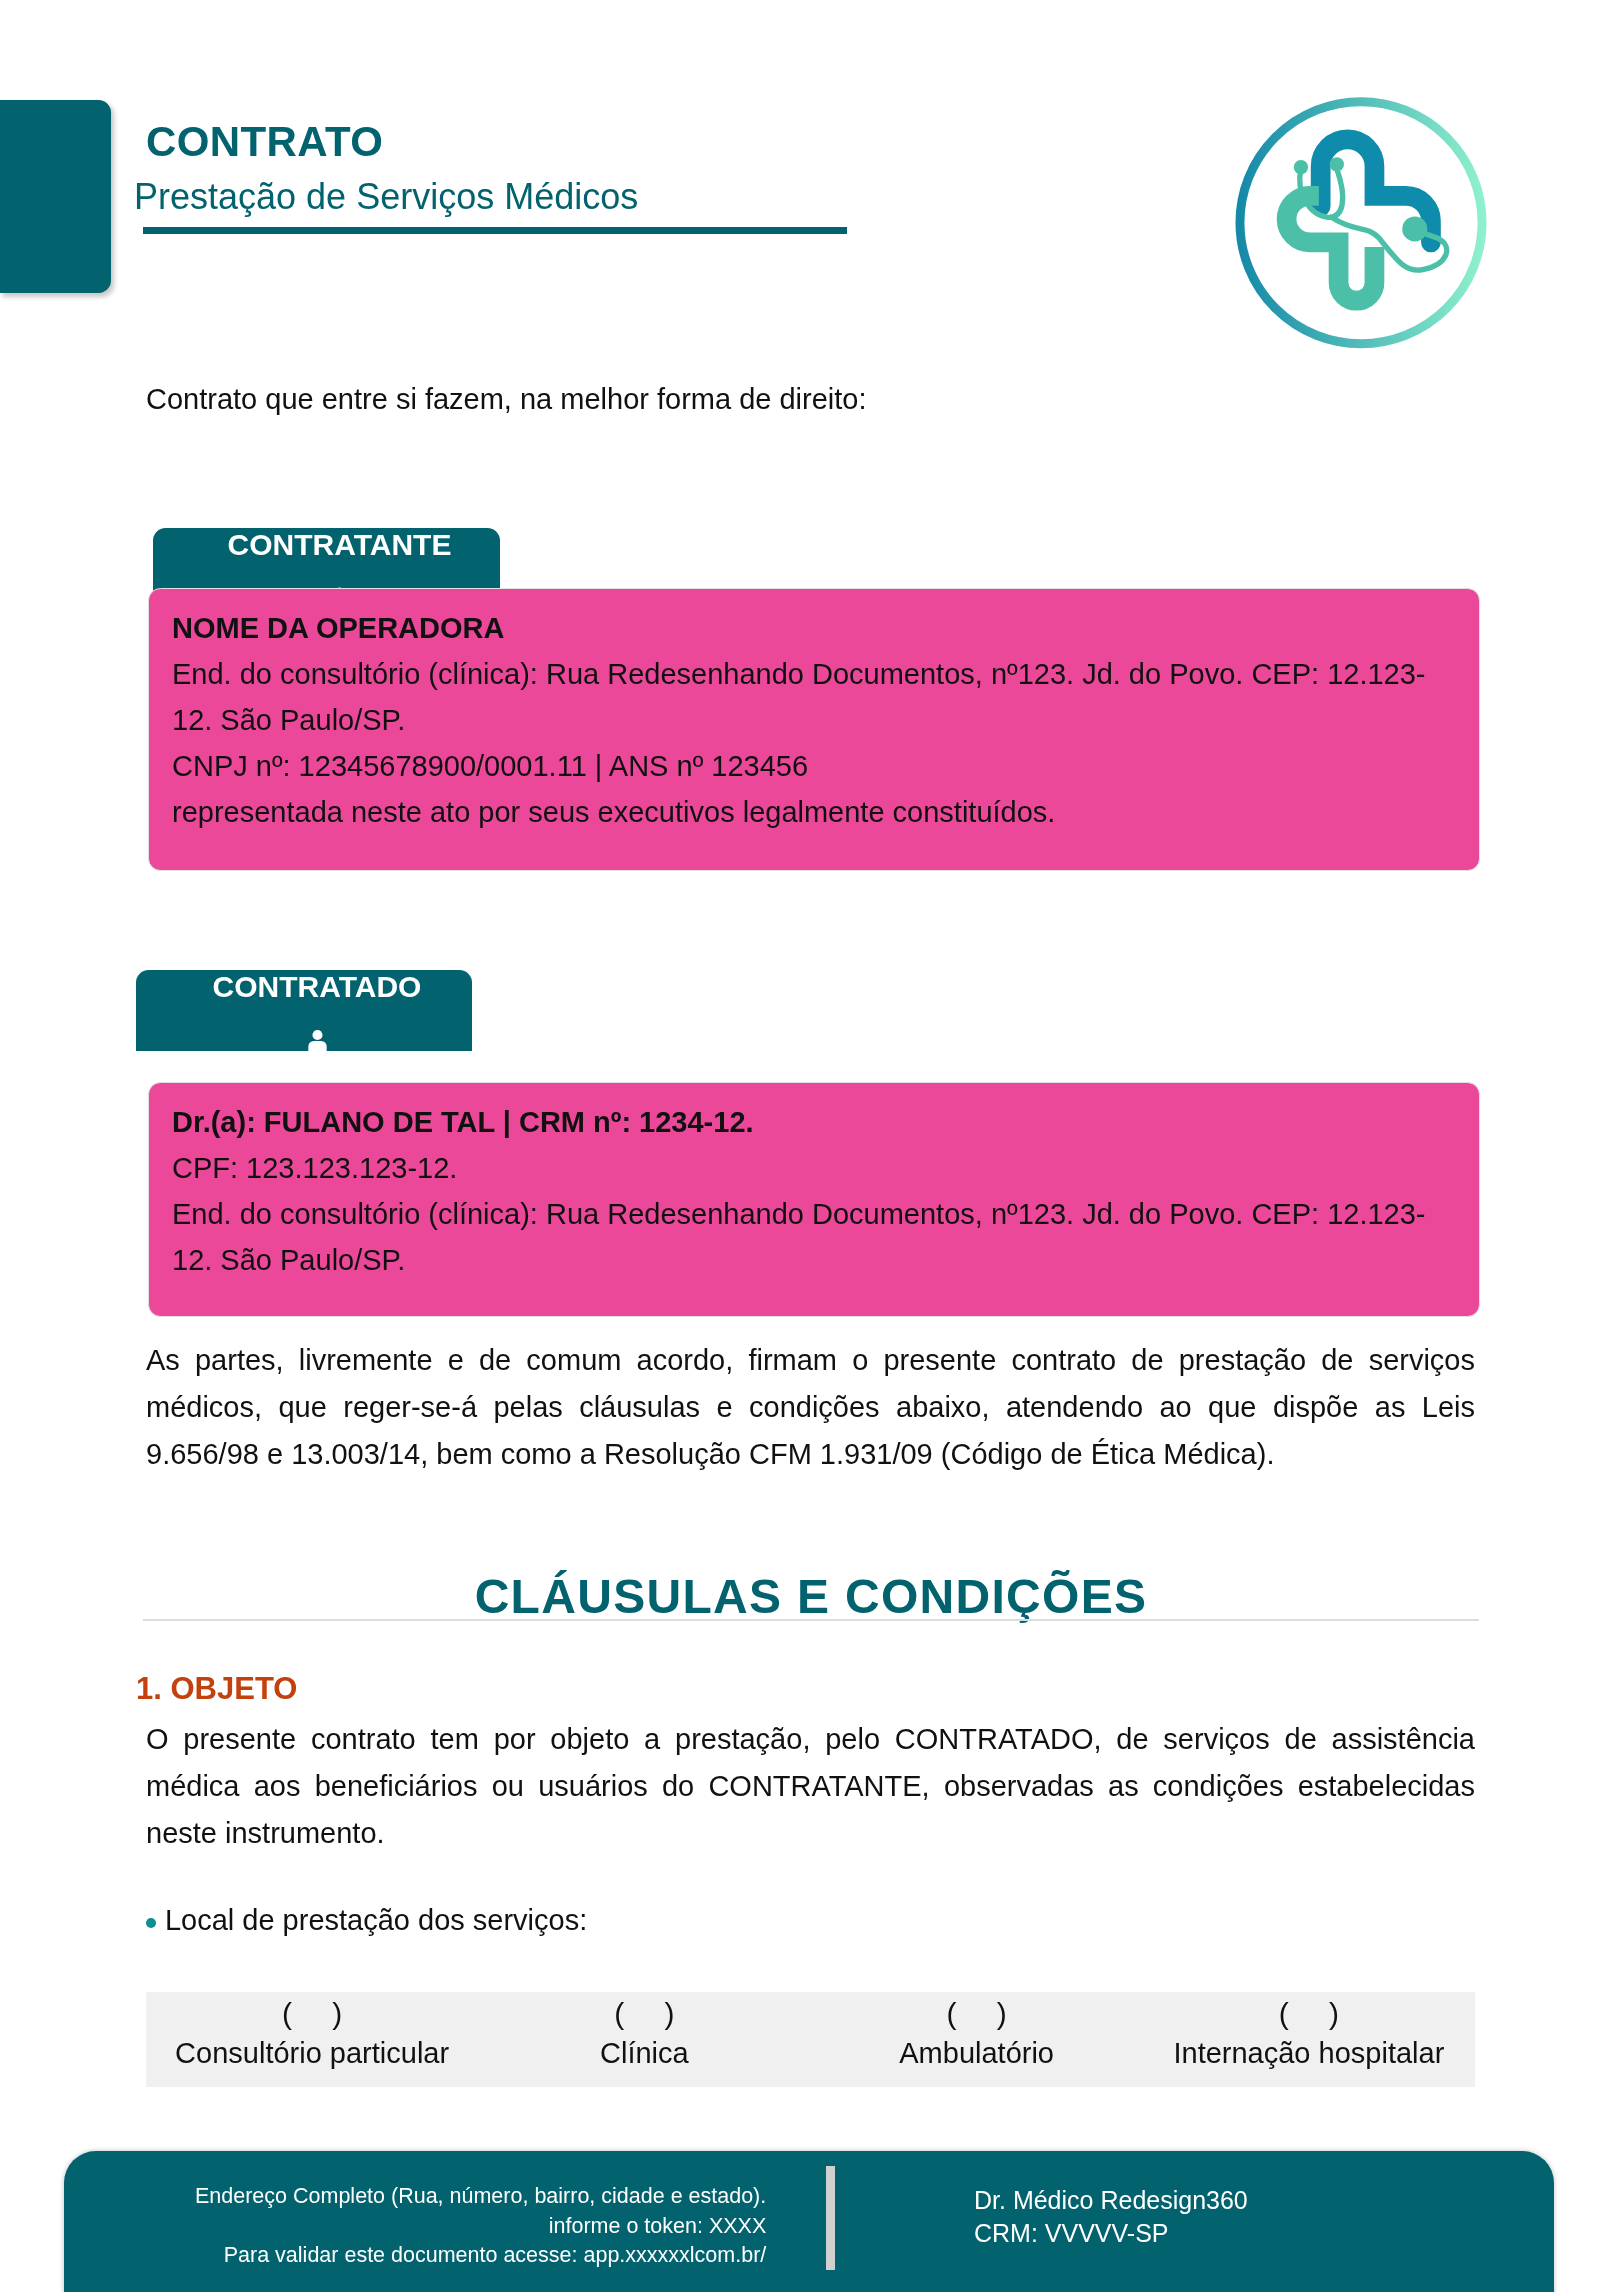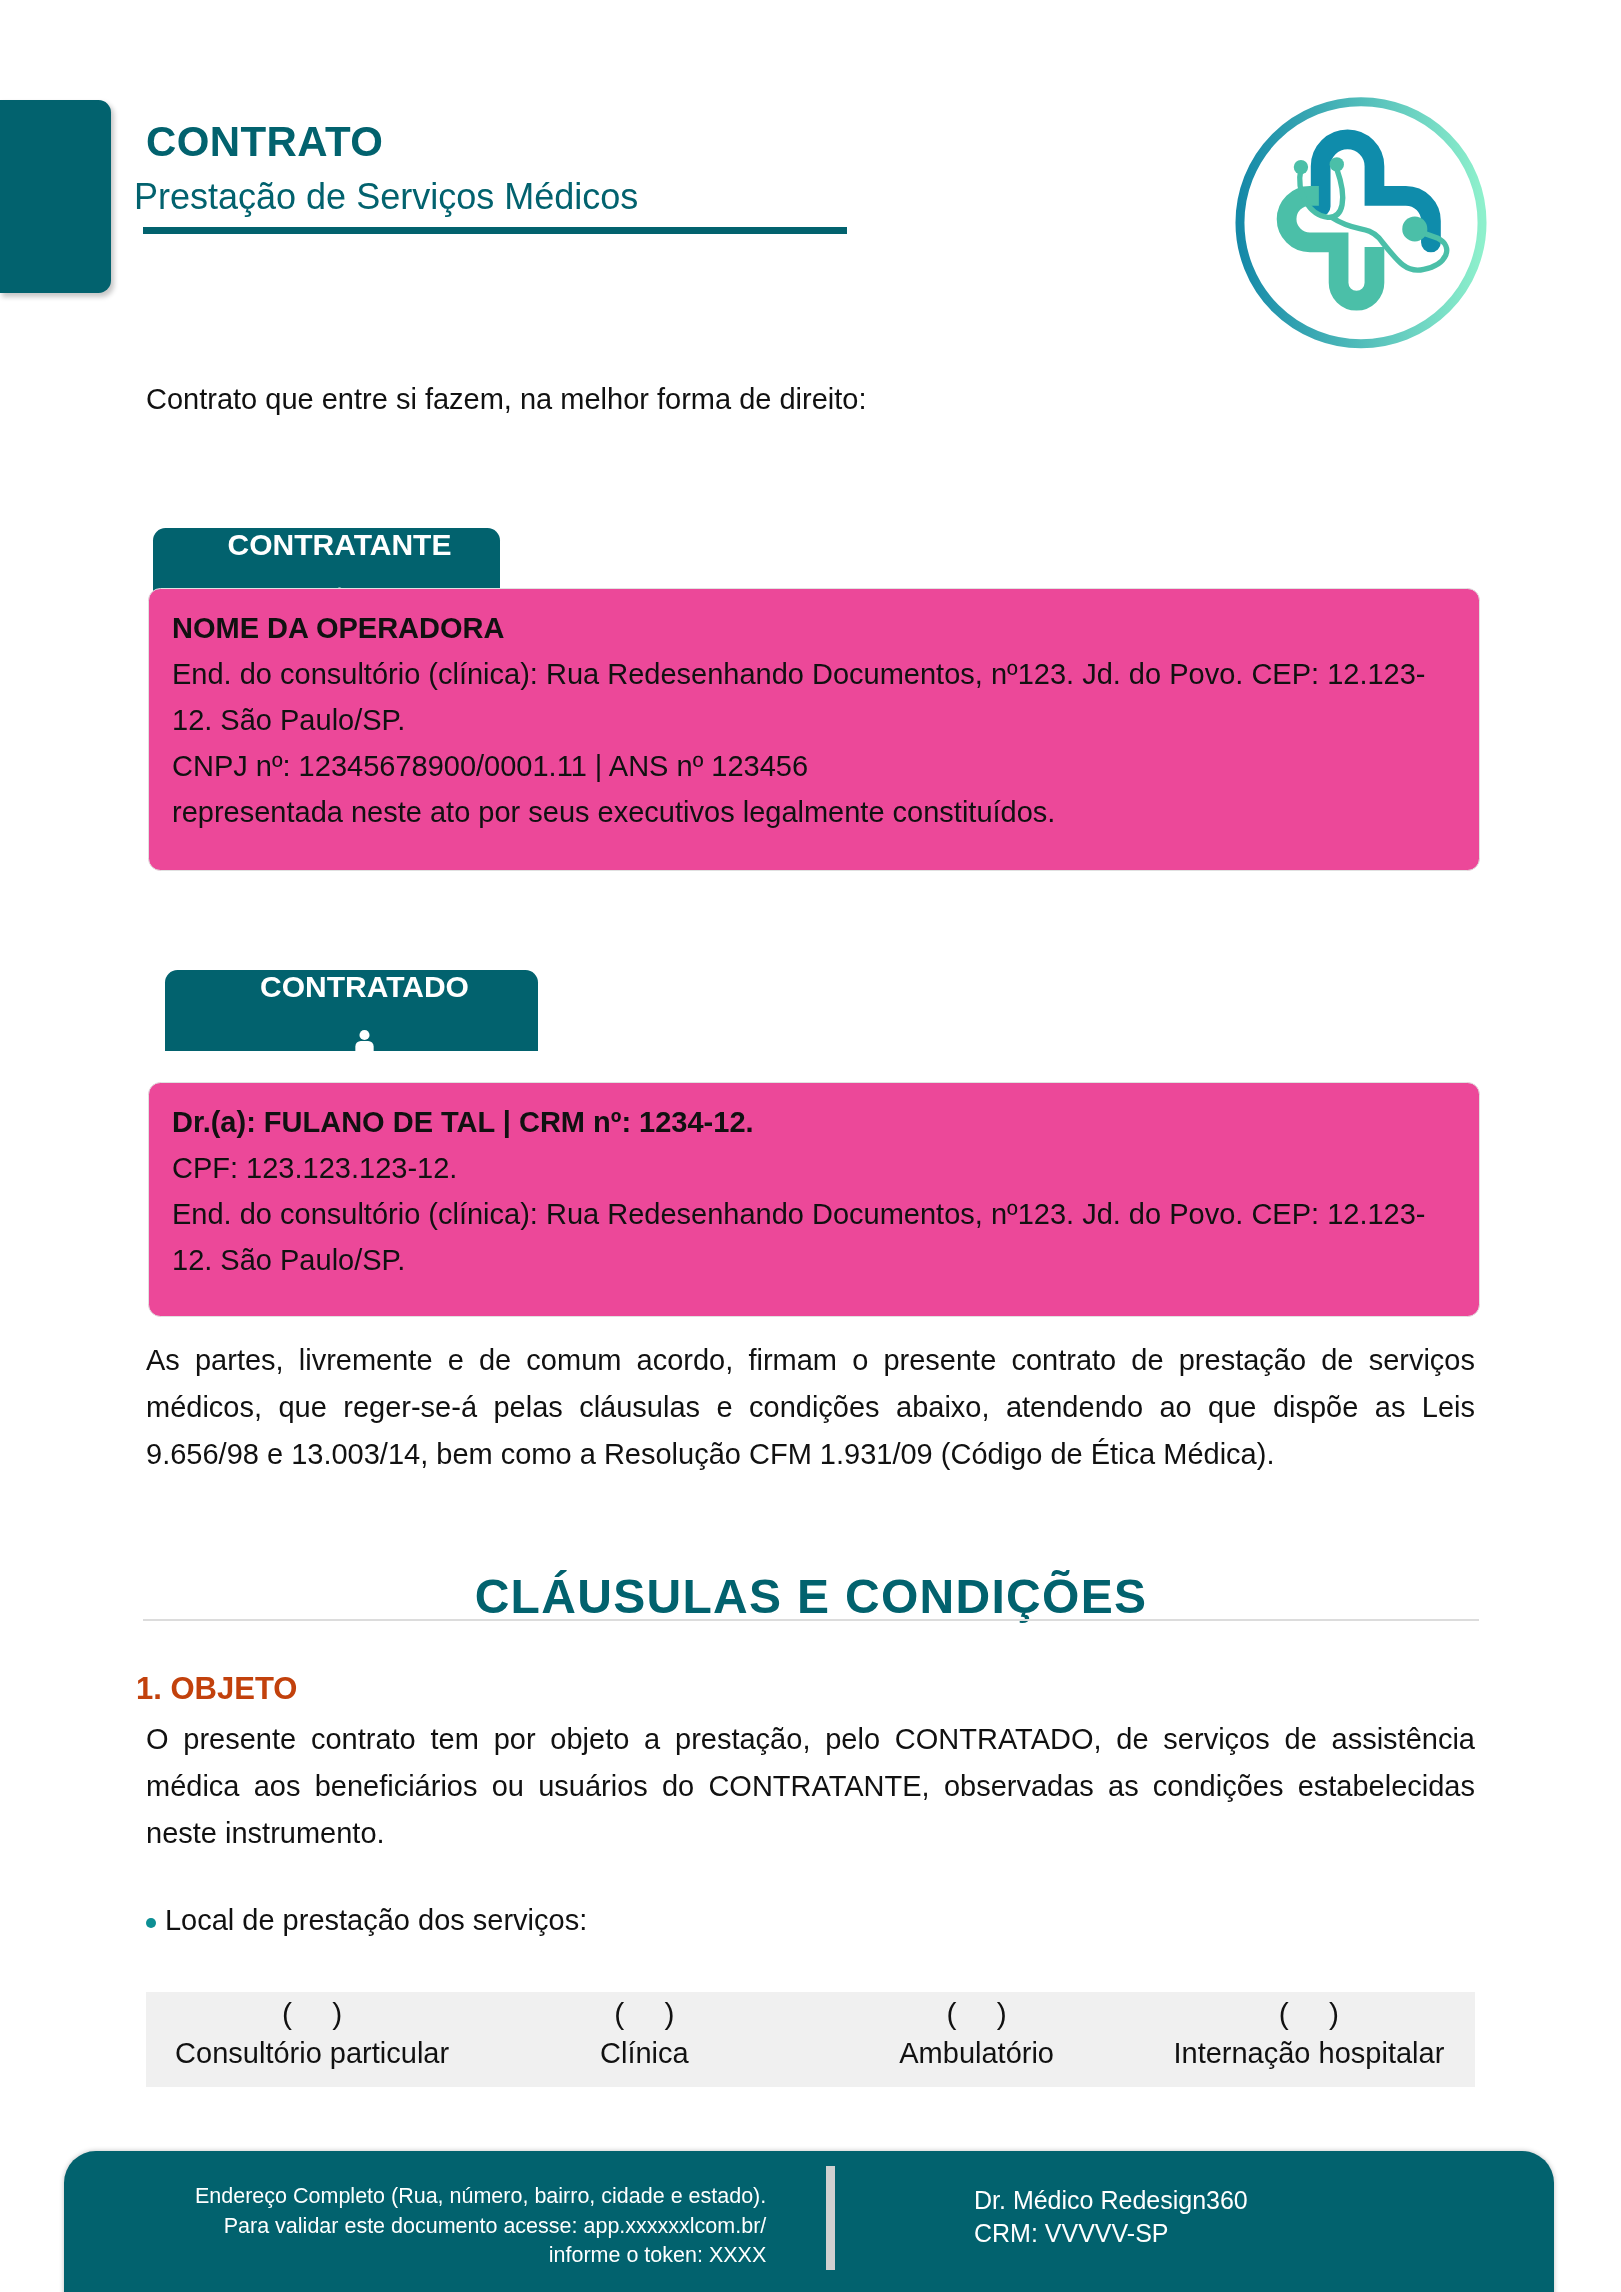--- a/index.html
+++ b/index.html
@@ -127,21 +127,21 @@
   </svg>
 </div>
 <div class="abs card" style="left:148px; top:588px; width:1332px; height:283px;">
   <div class="name">NOME DA OPERADORA</div>
   <div>End. do consultório (clínica): Rua Redesenhando Documentos, nº123. Jd. do Povo. CEP: 12.123-</div>
   <div>12. São Paulo/SP.</div>
   <div>CNPJ nº: 12345678900/0001.11 | ANS nº 123456</div>
   <div>representada neste ato por seus executivos legalmente constituídos.</div>
 </div>
 
-<div class="abs tab" style="left:165px; top:970px; width:373px; height:81px;">
+<div class="abs tab" style="left:136px; top:970px; width:336px; height:81px;">
   <span>CONTRATADO</span>
   <svg viewBox="0 0 44 48">
     <circle cx="22" cy="13" r="11" fill="#ffffff"></circle>
     <path d="M2 48 V38 a12 12 0 0 1 12 -12 H30 a12 12 0 0 1 12 12 V48 Z" fill="#ffffff"></path>
   </svg>
 </div>
 <div class="abs card" style="left:148px; top:1048px; width:1332px; height:235px;margin-top:34px;">
   <div class="name">Dr.(a): FULANO DE TAL | CRM nº: 1234-12.</div>
   <div>CPF: 123.123.123-12.</div>
   <div>End. do consultório (clínica): Rua Redesenhando Documentos, nº123. Jd. do Povo. CEP: 12.123-</div>
@@ -176,21 +176,21 @@
   </div>
   <div class="opt">
     <span class="box">( )</span>
     <span class="lbl">Internação hospitalar</span>
   </div>
 </div>
 
 <div class="abs footer"></div>
 <div class="abs footer-left">
   <div>Endereço Completo (Rua, número, bairro, cidade e estado).</div>
+  <div>informe o token: XXXX</div>
   <div>Para validar este documento acesse: app.xxxxxxlcom.br/</div>
-  <div>informe o token: XXXX</div>
 </div>
 <div class="abs footer-divider"></div>
 <div class="abs footer-right">
   <div>Dr. Médico Redesign360</div>
   <div>CRM: VVVVV-SP</div>
 </div>
 
 
 </body></html>

